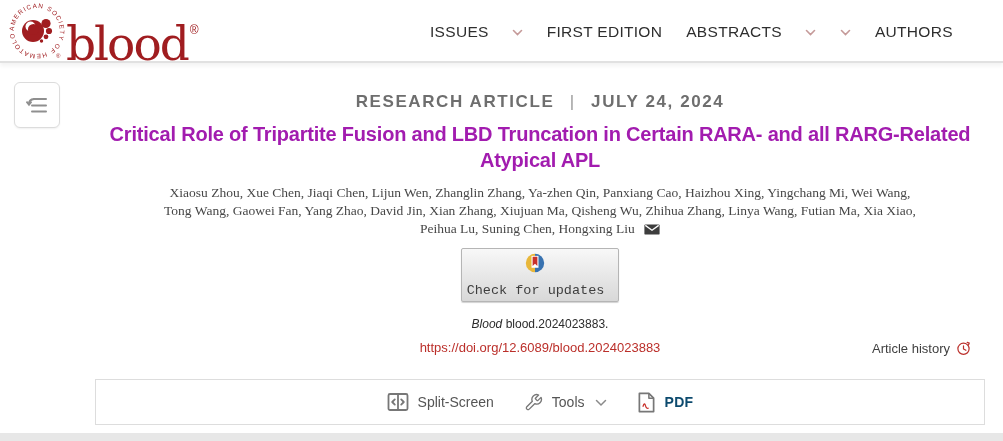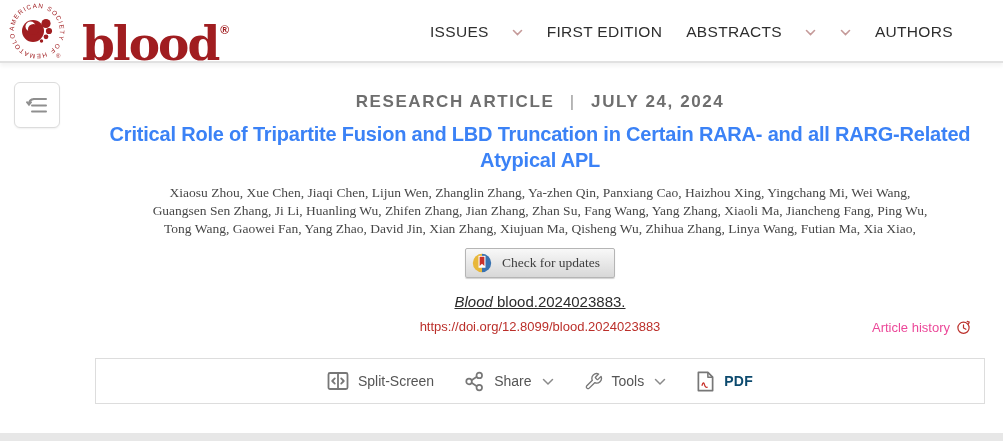--- a/index.html
+++ b/index.html
@@ -5,22 +5,22 @@
   * { margin:0; padding:0; box-sizing:border-box; }
   html,body { width:1003px; height:441px; overflow:hidden; background:#fff;
     font-family:"Liberation Sans", sans-serif; }
 
   
   .site-header { position:relative; height:63px; background:#fff;
     border-bottom:2px solid #e1e1e1; box-shadow:0 3px 4px rgba(0,0,0,.05);
     overflow:hidden; white-space:nowrap; }
   .brand { position:absolute; left:8px; top:1px; display:flex; align-items:flex-start; }
   .ash-seal { width:58px; height:58px; margin-top:1px; }
-  .wordmark { font-family:"DejaVu Serif","Liberation Serif",serif; font-weight:bold;
-    font-size:47px; line-height:58px; color:#a01d20; letter-spacing:-2px; margin-left:16px;text-align:center; }
+  .wordmark { font-family:"DejaVu Serif","Liberation Serif",serif; font-weight:normal;
+    font-size:47px; line-height:58px; color:#a01d20; letter-spacing:-2px; margin-left:0;text-align:center; }
   .wordmark-reg { font-family:"Liberation Sans",sans-serif; font-size:12px; color:#a01d20;
     vertical-align:26px; letter-spacing:0; margin-left:2px; }
   .main-nav { position:absolute; left:430px; top:0; height:63px; display:flex;
     align-items:center; gap:24px; }
   .nav-item { display:flex; align-items:center; gap:23px; font-size:15.5px;
     letter-spacing:.3px; color:#2e2e2e; cursor:pointer; text-decoration:none; }
   .nav-chev { margin-top:2px; }
 
   
   .main-col { margin-left:95px; width:890px; text-align:center; }
@@ -28,39 +28,39 @@
   .toc-button { position:absolute; left:14px; top:82px; width:46px; height:46px;
     background:#fff; border:1px solid #dcdcdc; border-radius:6px;
     box-shadow:0 1px 2px rgba(0,0,0,.06); display:flex; align-items:center;
     justify-content:center; cursor:pointer; }
 
   .kicker { padding-top:29px; font-size:17px; letter-spacing:1.6px; color:#6e6e6e;
     font-weight:bold; }
   .kicker .sep { color:#9a9a9a; margin:0 9px; font-weight:normal; }
 
   .article-title { margin:9px auto 0; max-width:905px; font-size:20px; line-height:26px;
-    font-weight:bold; color:#3b82f6; letter-spacing:-0.2px; }
+    font-weight:bold; color:#a21caf; letter-spacing:-0.2px; }
 
   .authors { margin-top:11px; color:#474747; font-size:13.5px;font-family:Liberation Serif, serif; }
   .author-line { line-height:18px; white-space:nowrap; }
   .email-icon { margin-left:6px; vertical-align:-2px; }
 
   .check-row { margin-top:10px; }
   .check-updates { display:inline-flex; align-items:center; gap:9px;
     padding:3px 14px 3px 5px; background:linear-gradient(#f8f8f8,#d8d8d8);
     border:1px solid #b5b5b5; border-radius:2px; box-shadow:0 1px 1px rgba(0,0,0,.18);
     font-size:13.5px; color:#3e3e3e; cursor:pointer;
-    font-family:Liberation Serif, serif; }
-
-  .citation { margin-top:15px; font-size:15px; color:#2c2c2c;text-decoration:underline; }
+    font-family:Liberation Mono, monospace;flex-direction:column; }
+
+  .citation { margin-top:15px; font-size:12px; color:#2c2c2c; }
 
   .doi-row { position:relative; margin-top:9px; font-size:13px; height:18px; }
   .doi-link { color:#bb2f2a; text-decoration:none; cursor:pointer; }
   .article-history { position:absolute; right:14px; top:1px; display:inline-flex;
-    align-items:center; gap:6px; color:#ec4899; text-decoration:none; cursor:pointer; }
+    align-items:center; gap:6px; color:#404040; text-decoration:none; cursor:pointer; }
 
   .toolbar { margin-top:21px; height:46px; border:1px solid #ddd; background:#fff;
     display:flex; align-items:center; justify-content:center; gap:30px; }
   .tool-item { display:flex; align-items:center; gap:9px; font-size:14px; color:#555;
     cursor:pointer; }
   .tool-item .dd-chev { margin-left:1px; margin-top:2px; }
   .tool-label-bold { font-weight:bold; color:#0c4a6e; letter-spacing:.3px; }
 
   .bottom-strip { position:absolute; left:0; right:0; bottom:0; height:8px;
     background:#e7e7e7; }
@@ -132,43 +132,49 @@
   <div class="kicker">
     <span>RESEARCH ARTICLE</span>
     <span class="sep">|</span>
     <span>JULY 24, 2024</span>
   </div>
 
   <h1 class="article-title">Critical Role of Tripartite Fusion and LBD Truncation in Certain RARA- and all RARG-Related Atypical APL</h1>
 
   <div class="authors">
     <div class="author-line">Xiaosu Zhou, Xue Chen, Jiaqi Chen, Lijun Wen, Zhanglin Zhang, Ya-zhen Qin, Panxiang Cao, Haizhou Xing, Yingchang Mi, Wei Wang,</div>
-    <div class="author-line">Guangsen Sen Zhang, Ji Li, Huanling Wu, Zhifen Zhang, Jian Zhang, Zhan Su, Fang Wang, Yang Zhang, Xiaoli Ma, Jiancheng Fang, Ping Wu,</div>
     <div class="author-line">Tong Wang, Gaowei Fan, Yang Zhao, David Jin, Xian Zhang, Xiujuan Ma, Qisheng Wu, Zhihua Zhang, Linya Wang, Futian Ma, Xia Xiao,</div>
+    <div class="author-line">
+      <span>Peihua Lu, Suning Chen, Hongxing Liu</span>
+      <svg class="email-icon" width="16" height="11" viewBox="0 0 16 11">
+        <rect x="0.4" y="0.4" width="15.2" height="10.2" rx="1.2" fill="#3d3d3d"></rect>
+        <path d="M1.3 1.4 L8 6.2 L14.7 1.4" stroke="#ffffff" stroke-width="1.3" fill="none"></path>
+      </svg>
+    </div>
   </div>
 
   <div class="check-row">
     <button class="check-updates">
       <svg width="22" height="22" viewBox="0 0 24 24">
         <path d="M12 2 A10 10 0 0 0 12 22 Z" fill="#e8b73a"></path>
         <path d="M12 2 A10 10 0 0 1 12 22 Z" fill="#3872b0"></path>
         <rect x="8.2" y="4.2" width="7.6" height="13" fill="#ffffff"></rect>
         <path d="M9.4 5.2 h5.2 v10.2 l-2.6 -2.6 l-2.6 2.6 z" fill="#c8312b"></path>
       </svg>
       <span>Check for updates</span>
     </button>
   </div>
 
   <div class="citation">
     <em>Blood</em>
     <span>blood.2024023883.</span>
   </div>
 
   <div class="doi-row">
-    <a class="doi-link">https://doi.org/12.8099/blood.2024023883</a>
+    <a class="doi-link">https://doi.org/12.6089/blood.2024023883</a>
     <a class="article-history">
       <span>Article history</span>
       <svg width="15" height="15" viewBox="0 0 15 15" fill="none" stroke="#bb2f2a" stroke-width="1.2" stroke-linecap="round">
         <circle cx="7.5" cy="7.8" r="5.6"></circle>
         <path d="M7.5 4.9 V7.9 L9.9 9.3"></path>
         <polyline points="11.2,1.4 13.2,2.2 12.4,4.2"></polyline>
       </svg>
     </a>
   </div>
 
@@ -177,33 +183,20 @@
     <div class="tool-item">
       <svg width="22" height="20" viewBox="0 0 22 20" fill="none" stroke="#777" stroke-width="1.8" stroke-linecap="round" stroke-linejoin="round">
         <rect x="1.5" y="2" width="19" height="16" rx="1.5"></rect>
         <line x1="11" y1="2" x2="11" y2="18"></line>
         <polyline points="7.8,7.4 5.2,10 7.8,12.6"></polyline>
         <polyline points="14.2,7.4 16.8,10 14.2,12.6"></polyline>
       </svg>
       <span>Split-Screen</span>
     </div>
 
-    <div class="tool-item">
-      <svg width="21" height="21" viewBox="0 0 22 22" fill="none" stroke="#777" stroke-width="1.8">
-        <circle cx="5.3" cy="11" r="2.9"></circle>
-        <circle cx="16" cy="4.6" r="2.9"></circle>
-        <circle cx="16" cy="17.4" r="2.9"></circle>
-        <line x1="7.9" y1="9.6" x2="13.4" y2="6.1"></line>
-        <line x1="7.9" y1="12.4" x2="13.4" y2="15.9"></line>
-      </svg>
-      <span>Share</span>
-      <svg class="dd-chev" width="12" height="8" viewBox="0 0 12 8">
-          <polyline points="1.5,1.5 6,6 10.5,1.5" fill="none" stroke="#8a8a8a" stroke-width="1.5" stroke-linecap="round"></polyline>
-        </svg>
-    </div>
 
     <div class="tool-item">
       <svg width="19" height="19" viewBox="0 0 24 24" fill="none" stroke="#777" stroke-width="1.7" stroke-linecap="round" stroke-linejoin="round">
         <path d="M14.7 6.3a1 1 0 0 0 0 1.4l1.6 1.6a1 1 0 0 0 1.4 0l3.77-3.77a6 6 0 0 1-7.94 7.94l-6.91 6.91a2.12 2.12 0 0 1-3-3l6.91-6.91a6 6 0 0 1 7.94-7.94l-3.76 3.76z"></path>
       </svg>
       <span>Tools</span>
       <svg class="dd-chev" width="12" height="8" viewBox="0 0 12 8">
           <polyline points="1.5,1.5 6,6 10.5,1.5" fill="none" stroke="#8a8a8a" stroke-width="1.5" stroke-linecap="round"></polyline>
         </svg>
     </div>

